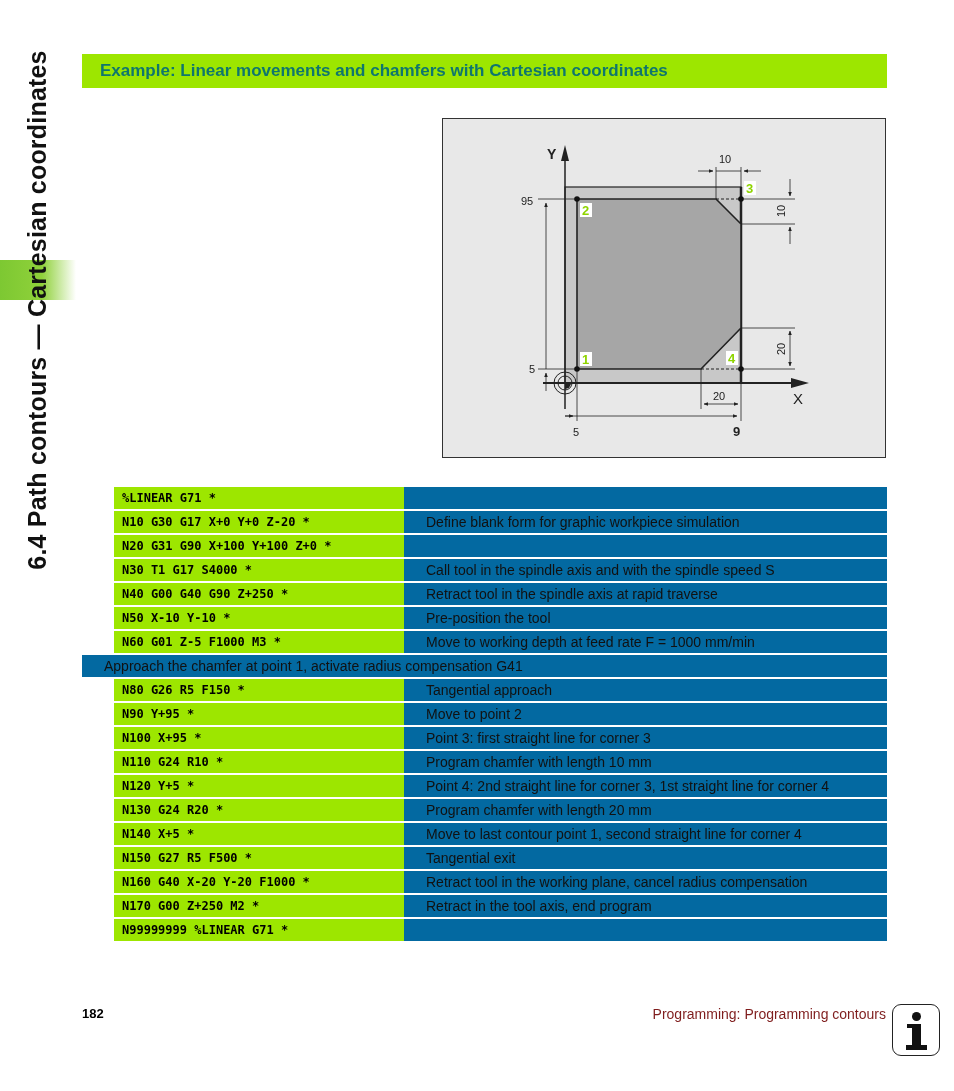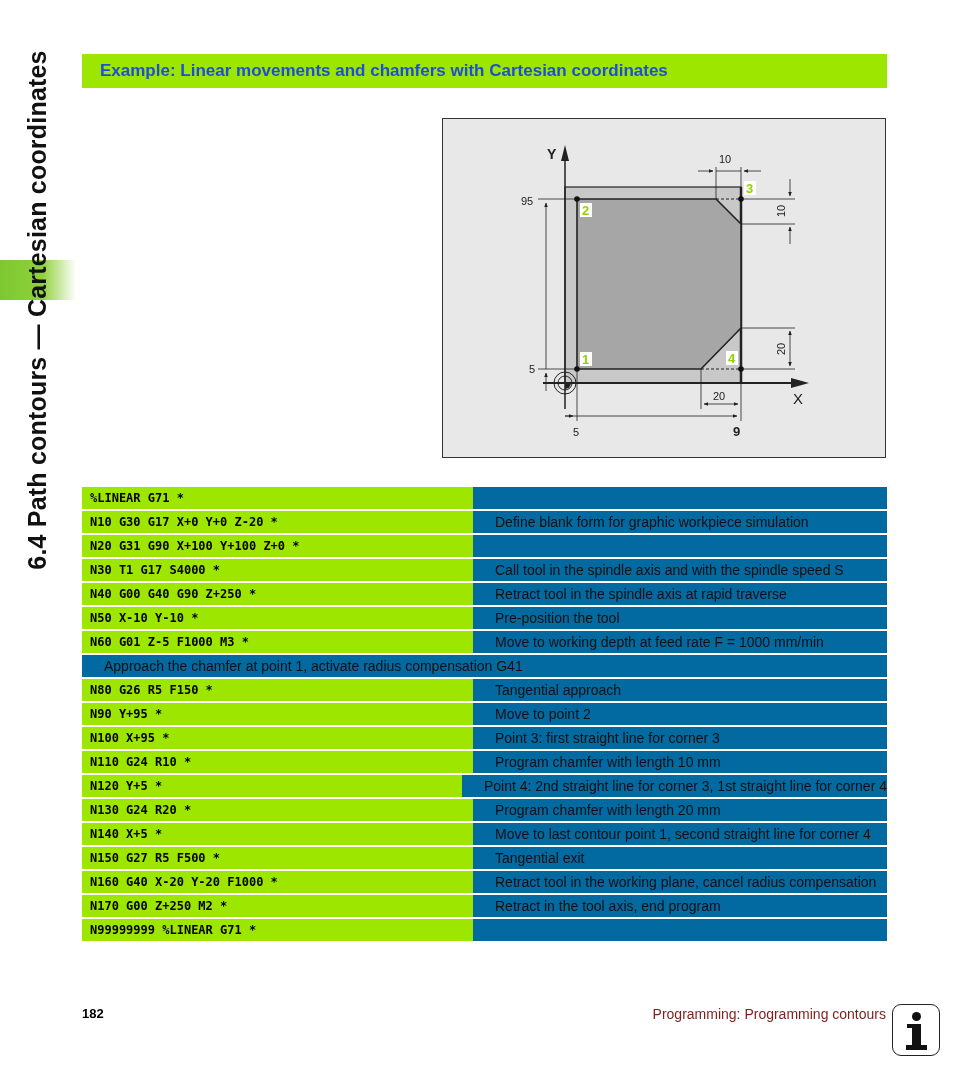--- a/index.html
+++ b/index.html
@@ -1,26 +1,26 @@
 <!DOCTYPE html>
 <html><head>
 <meta charset="utf-8">
 <style>
   html, body { margin:0; padding:0; }
   body { width:954px; height:1091px; background:#ffffff; position:relative; overflow:hidden; font-family:"Liberation Sans", sans-serif; color:#000; }
   .side-tab { position:absolute; left:0; top:260px; width:76px; height:40px; background:linear-gradient(to right,#7dc832 0%,#8fd13a 55%,#ffffff 100%); }
   .side-title { position:absolute; left:12px; top:40px; width:50px; height:540px; }
   .side-title span { position:absolute; left:50%; top:50%; transform:translate(-50%,-50%) rotate(-90deg); white-space:nowrap; font-weight:bold; font-size:25px; letter-spacing:0.2px; color:#111; font-family:"Liberation Sans", sans-serif; }
   .header-bar { position:absolute; left:82px; top:54px; width:805px; height:34px; background:#9de600; }
-  .header-bar span { position:absolute; left:18px; top:7px; font-weight:bold; font-size:17px; color:#1d4ed8; }
+  .header-bar span { position:absolute; left:18px; top:7px; font-weight:bold; font-size:17px; color:#0f766e; }
   .figure { position:absolute; left:442px; top:118px; width:444px; height:340px; background:#e8e8e8; border:1px solid #333; box-sizing:border-box; }
   .figure svg { position:absolute; left:0; top:0; }
   .table { position:absolute; left:82px; top:487px; width:805px; }
   .row { display:flex; height:22px; margin-bottom:2px; }
-  .cell-code { width:391px; background:#9de600; font-family:"DejaVu Sans Mono", monospace; font-weight:bold; font-size:12px; line-height:22px; padding-left:8px; box-sizing:border-box; white-space:pre; color:#000; }
+  .cell-code { width:290px; background:#9de600; font-family:"DejaVu Sans Mono", monospace; font-weight:bold; font-size:12px; line-height:22px; padding-left:8px; box-sizing:border-box; white-space:pre; color:#000;margin-left:32px; }
   .cell-desc { flex:1; background:#0369a1; font-size:14px; line-height:22px; padding-left:22px; box-sizing:border-box; color:#111; white-space:nowrap; }
   .footer-page { position:absolute; left:82px; top:1006px; font-weight:bold; font-size:13px; }
   .footer-chapter { position:absolute; right:68px; top:1006px; font-size:14px; color:#7f1d1d; }
   .info-icon { position:absolute; left:892px; top:1004px; width:48px; height:52px; border:1.5px solid #222; border-radius:9px; box-sizing:border-box; background:#fff; }
   .info-icon .dot { position:absolute; left:19px; top:7px; width:9px; height:9px; border-radius:50%; background:#111; }
   .info-icon .stem { position:absolute; left:19px; top:19px; width:9px; height:22px; background:#111; }
   .info-icon .serif-t { position:absolute; left:14px; top:19px; width:10px; height:4px; background:#111; }
   .info-icon .serif-b { position:absolute; left:13px; top:40px; width:21px; height:5px; background:#111; }
 </style>
 </head>

